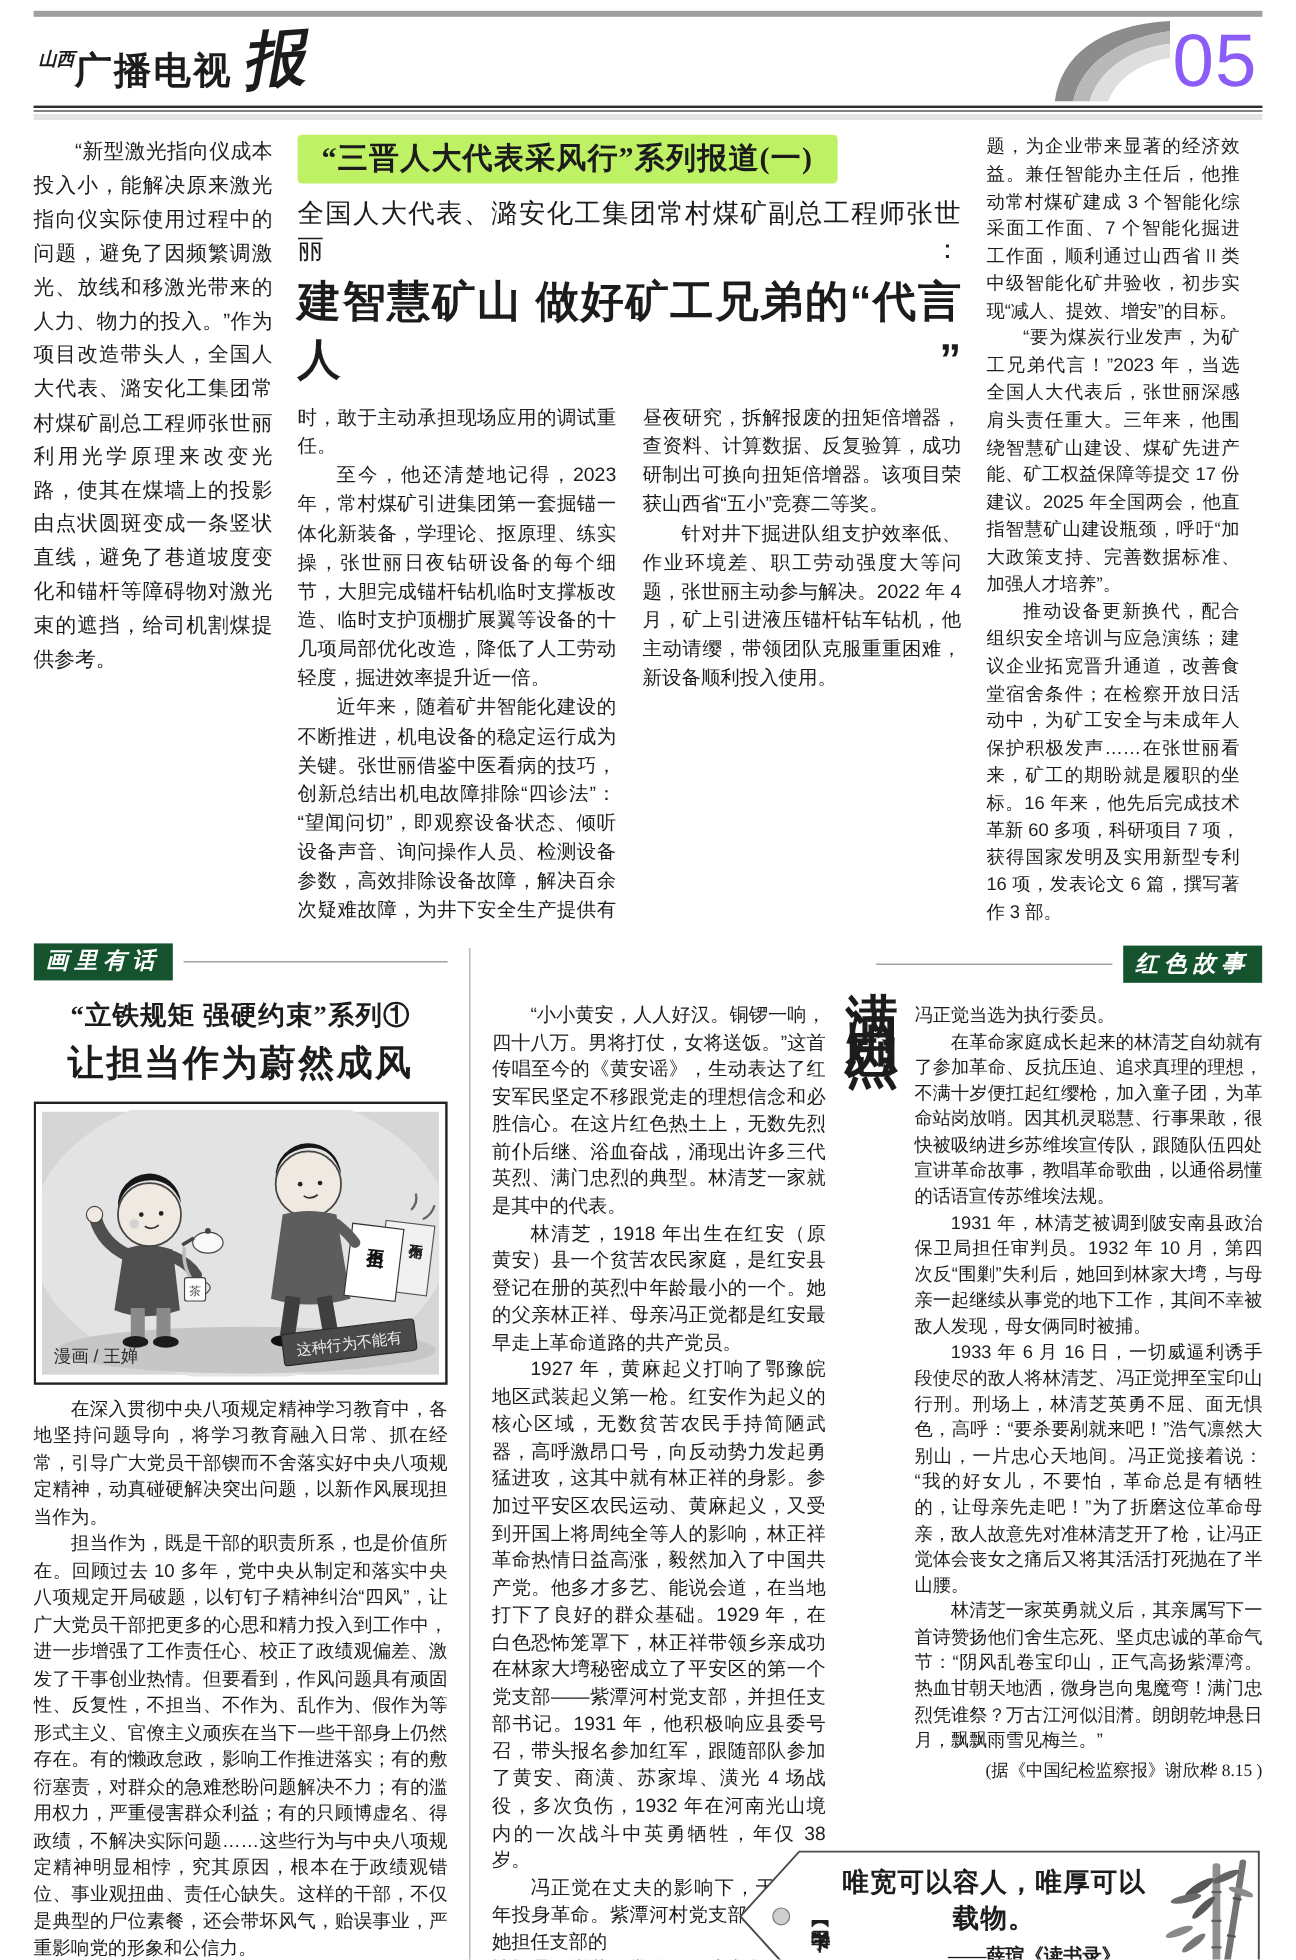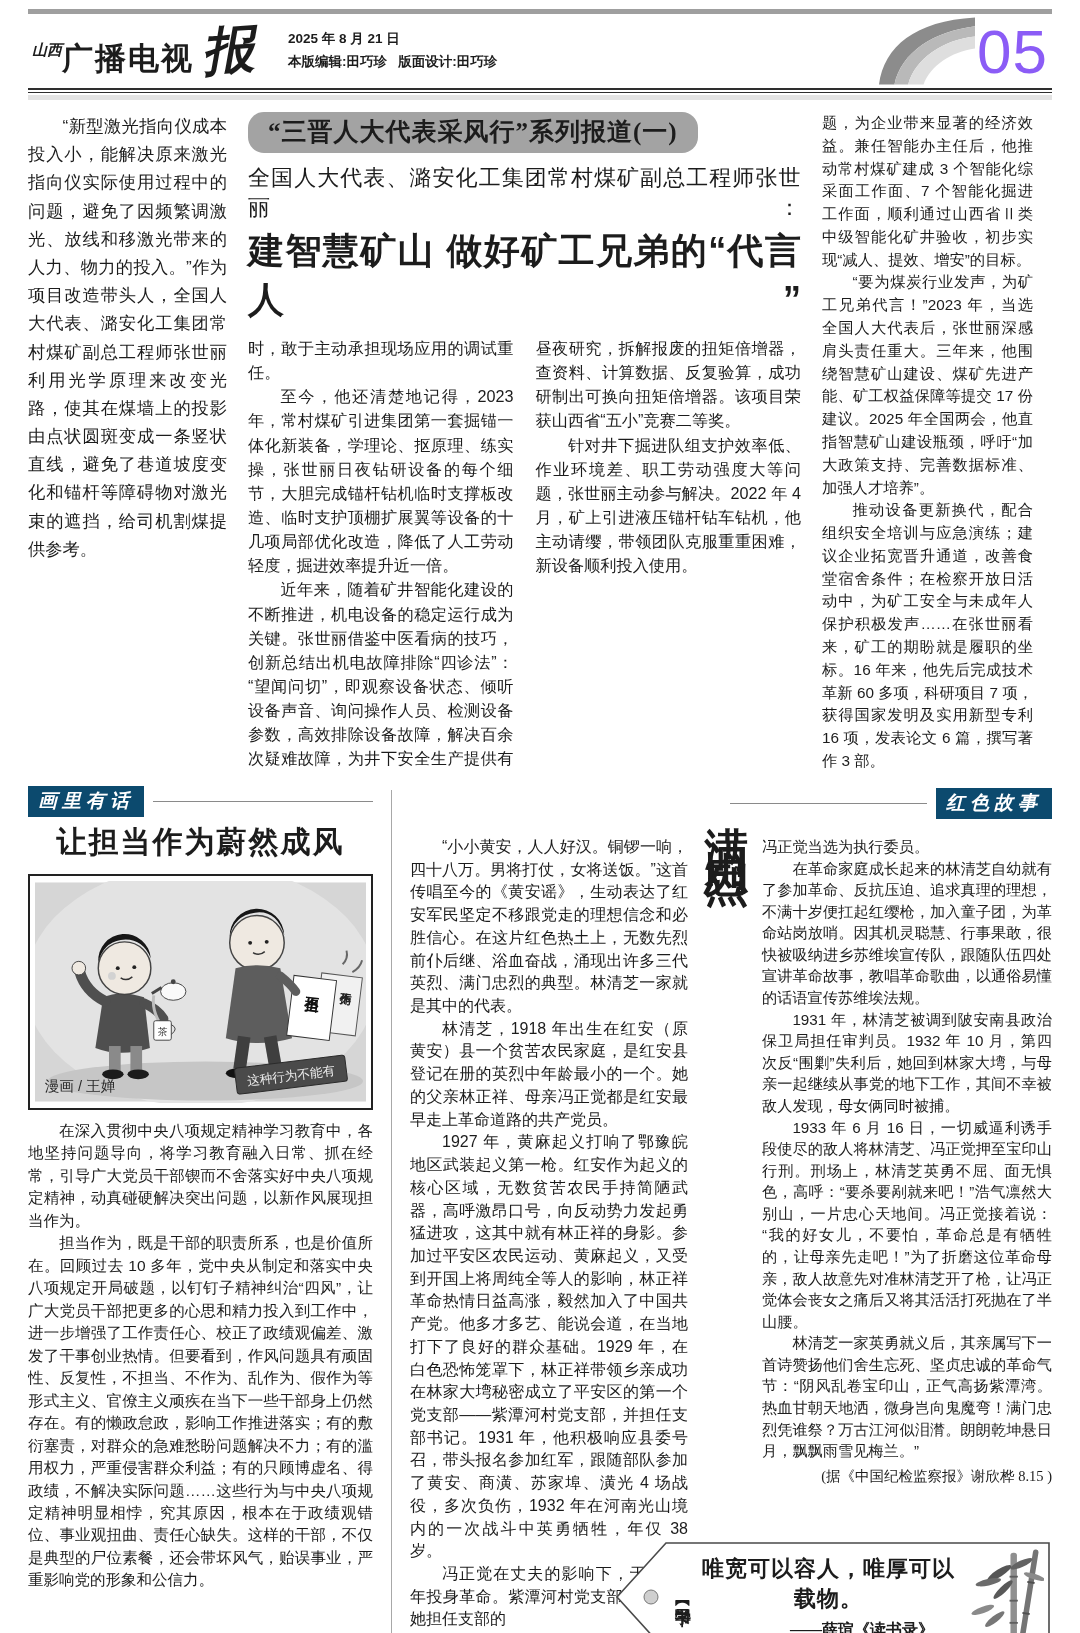--- a/index.html
+++ b/index.html
@@ -24,31 +24,31 @@
   .pagenum { font-size:62px; font-weight:500; color:#8b5cf6; margin-left:2px; letter-spacing:1px; }
   .rule2 { border-top:2px solid #2e2e2e; border-bottom:1px solid #2e2e2e; height:5px; }
   .band { height:5px; background:#e3e3e3; margin-top:2px; }
   
   .top-article { display:flex; gap:21px; margin-top:12px; height:658px; overflow:hidden; text-align:justify; }
   .top-article p { margin:0; }
   .ind { text-indent:2em; }
   .tcol1 { width:199px; font-size:17.3px; line-height:1.63; }
   .center-block { width:553px; }
   .kicker-wrap { }
-  .kicker { display:inline-block; background:#a3a3a3; border-radius:16px; padding:3px 20px 5px;
+  .kicker { display:inline-block; background:#bef264; border-radius:4px; padding:3px 20px 5px;
             font-family:"Liberation Serif", serif; font-weight:bold; font-size:25px; letter-spacing:1px; }
   .deck { font-size:22px; margin-top:10px; letter-spacing:.5px; text-align:justify; text-align-last:justify; }
   .headline { font-size:36px; font-weight:900; margin-top:4px; text-align:justify; text-align-last:justify; letter-spacing:0; }
   .center-cols { display:flex; gap:22px; margin-top:11px; height:468px; overflow:hidden; }
   .center-cols > div { flex:1; font-size:16.2px; line-height:1.49; }
   .tcol4 { width:211px; font-size:15.3px; line-height:1.49; }
   
   .bottom { display:flex; margin-top:16px; height:872px; overflow:hidden; }
   .label-row { display:flex; align-items:center; gap:9px; }
-  .sec-label { background:#0c4a6e; color:#fff; font-family:"Liberation Serif", serif; font-style:italic; font-weight:bold;
+  .sec-label { background:#14532d; color:#fff; font-family:"Liberation Serif", serif; font-style:italic; font-weight:bold;
                font-size:19px; letter-spacing:5px; padding:2px 10px 3px; white-space:nowrap; }
   .hrule { flex:1; height:1px; background:#8a8a8a; }
   .bottom-left { width:345px; }
   .kicker2 { font-family:"Liberation Serif", serif; font-weight:bold; font-size:22px; text-align:center; margin-top:14px; letter-spacing:1px; }
   .headline2 { font-size:30px; font-weight:900; text-align:center; margin:5px 0 11px; letter-spacing:2px; }
   .cartoon-frame { border:2px solid #222; padding:5px; background:#fff; }
   .cartoon-frame svg { display:block; width:100%; height:222px; }
   .bl-text { margin-top:10px; font-size:15.5px; line-height:1.45; text-align:justify; }
   .vdivider { width:1px; background:#a8a8a8; margin:4px 18px 0; }
   .story-area { flex:1; position:relative; }
@@ -78,21 +78,20 @@
   <div class="topbar"></div>
 
   <header class="masthead">
     <div class="logo">
       <div class="logo-left">
         <span class="logo-region">山西</span>
         <span class="logo-main">广播电视</span>
       </div>
       <span class="logo-bao">报</span>
     </div>
-    <div class="edition"><span>2025 年 8 月 21 日</span><br><span>本版编辑:田巧珍   版面设计:田巧珍</span></div>
     <div class="corner">
       <svg viewBox="0 0 140 78" aria-hidden="true">
         <path d="M140,0 C70,4 34,34 28,78 L46,78 C54,40 92,16 140,10 Z" fill="#8c8c8c"></path>
         <path d="M140,10 C92,16 54,40 46,78 L62,78 C70,48 102,26 140,22 Z" fill="#b9b9b9"></path>
         <path d="M140,22 C102,26 70,48 62,78 L80,78 C88,56 112,40 140,36 Z" fill="#dedede"></path>
       </svg>
       <span class="pagenum">05</span>
     </div>
   </header>
 
@@ -134,20 +133,21 @@
     </div>
   </section>
 
   <section class="bottom">
 
     <div class="bottom-left">
       <div class="label-row">
         <span class="sec-label">画里有话</span>
         <span class="hrule"></span>
       </div>
+      <div class="kicker2">“立铁规矩  强硬约束”系列①</div>
       <h3 class="headline2">让担当作为蔚然成风</h3>
 
       <figure class="cartoon-frame">
         <svg viewBox="0 0 340 225">
           <rect width="340" height="225" fill="#d6d6d6"></rect>
           <ellipse cx="170" cy="105" rx="180" ry="125" fill="#e3e3e3"></ellipse>
           <ellipse cx="175" cy="204" rx="162" ry="20" fill="#c6c6c6"></ellipse>
 
           <g>
             <path d="M70,118 Q88,110 112,118 L118,170 Q88,180 62,170 Z" fill="#4f4f4f"></path>

